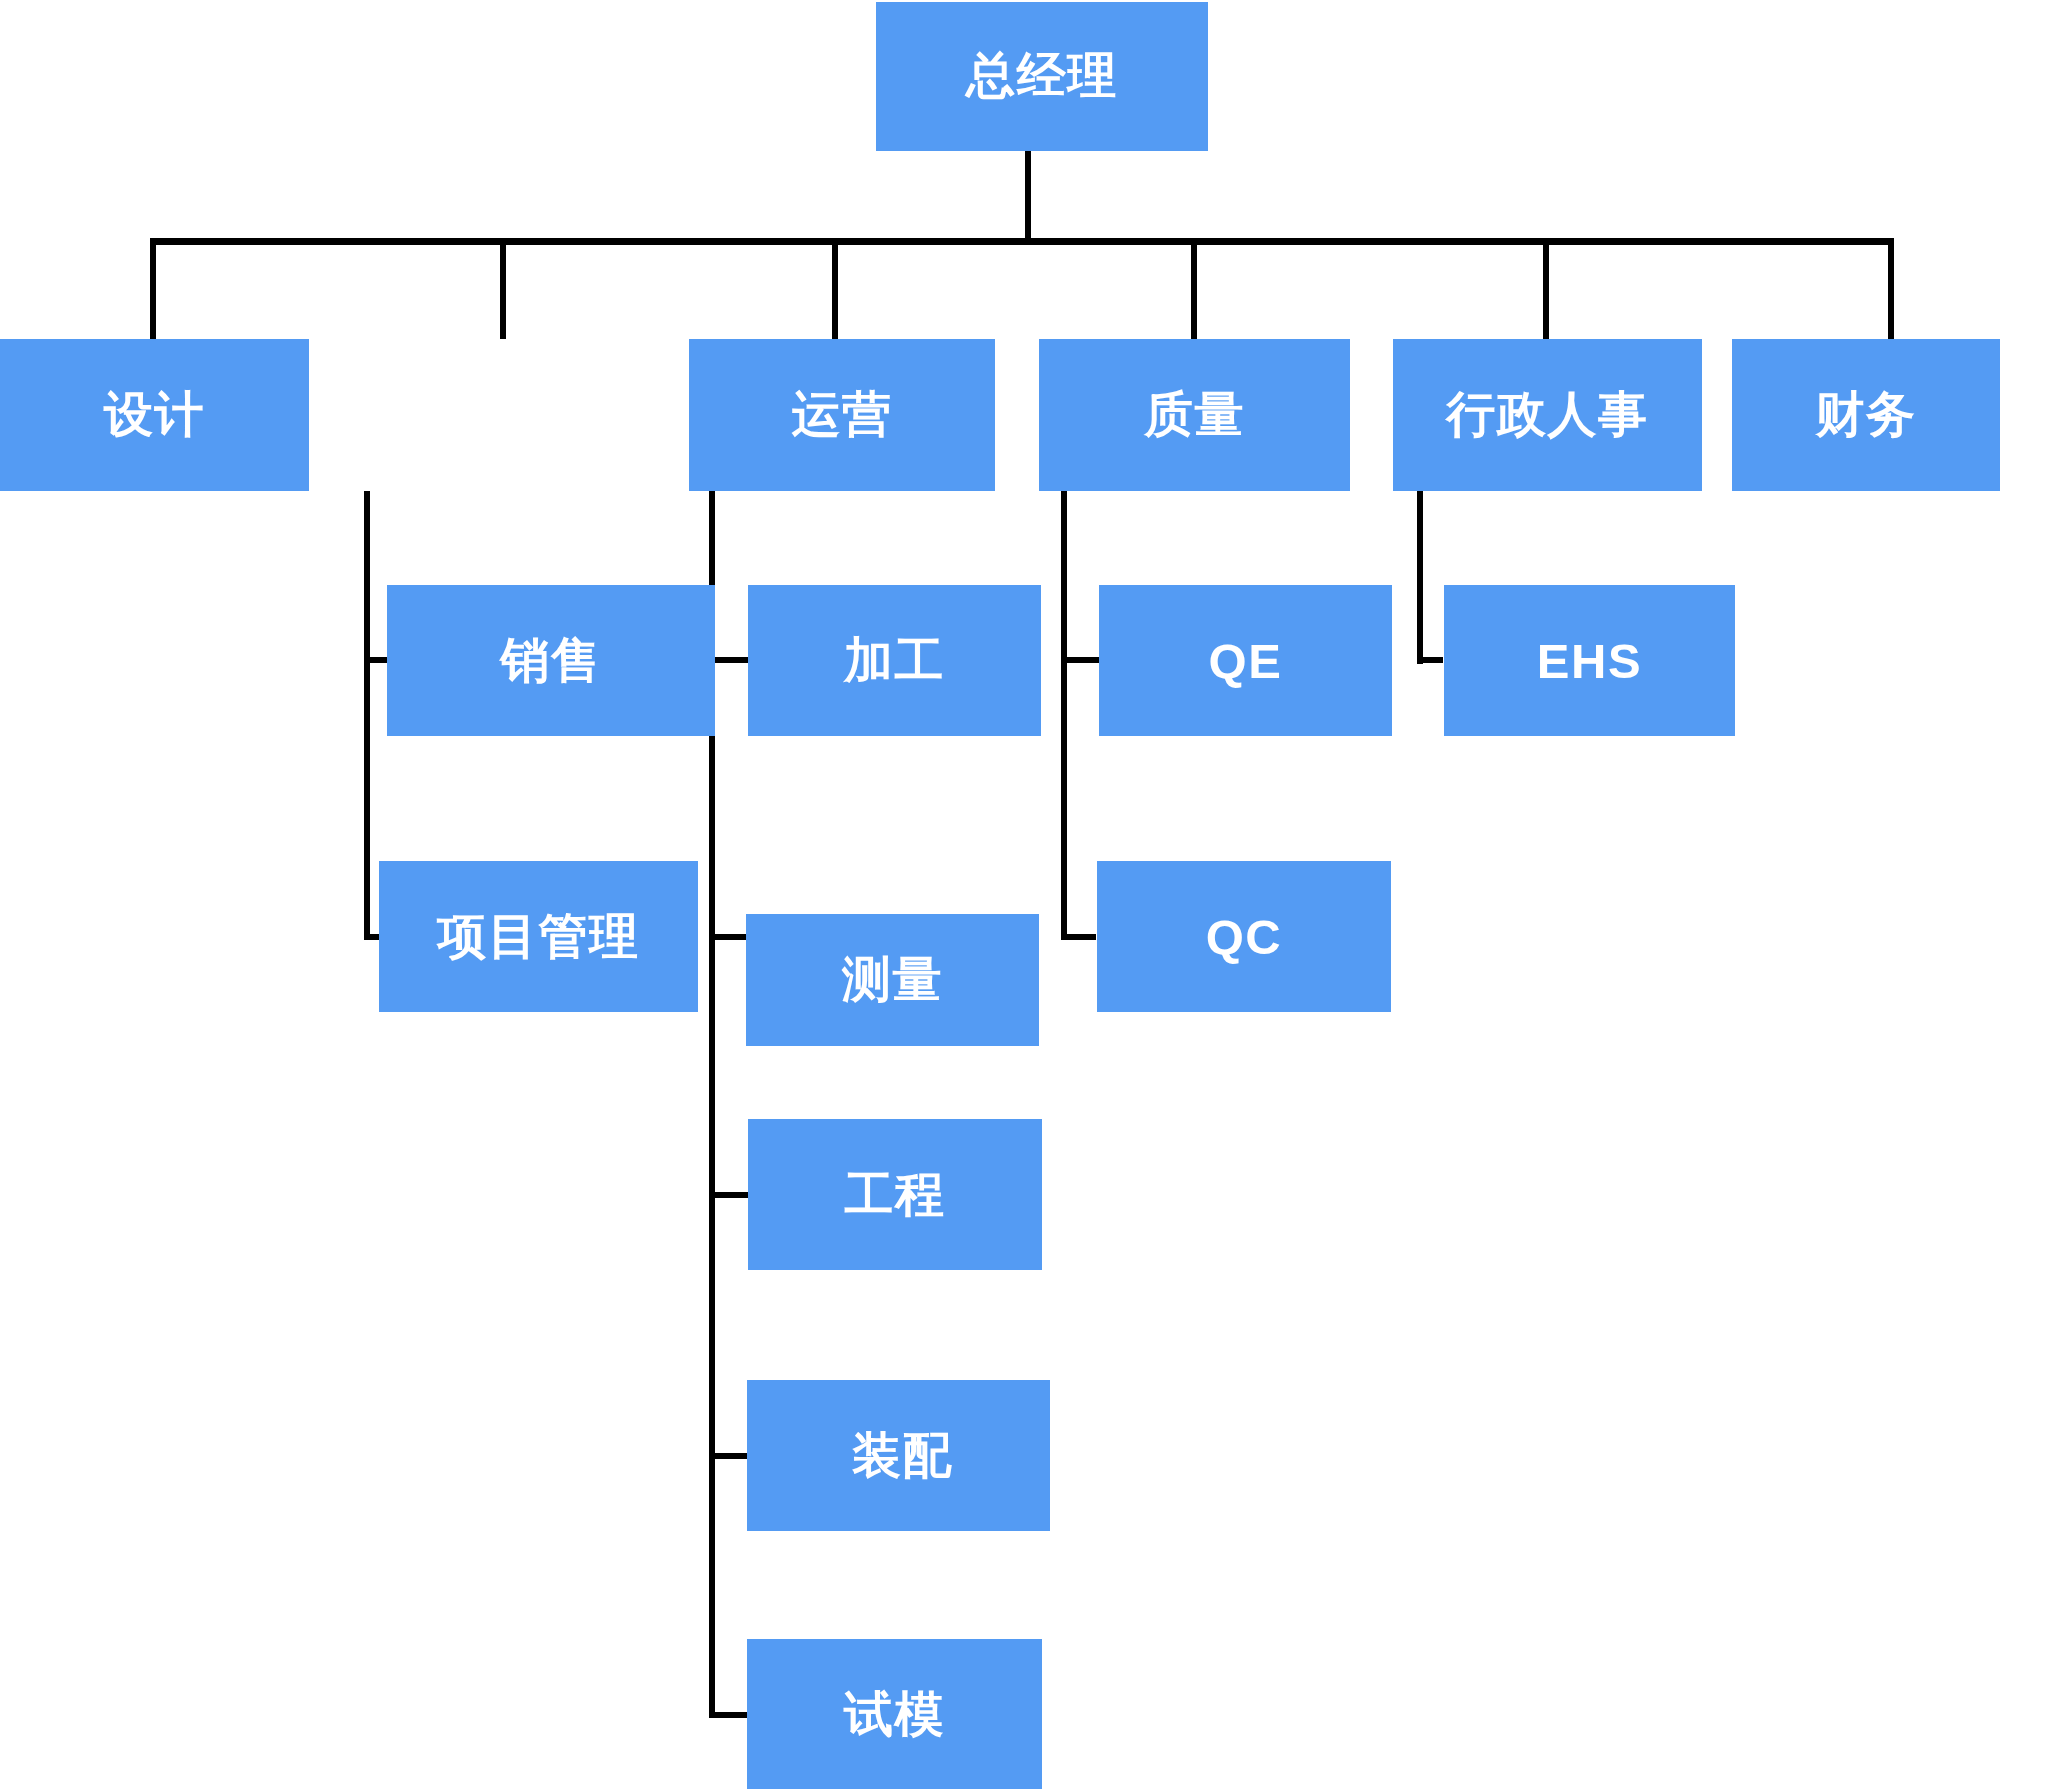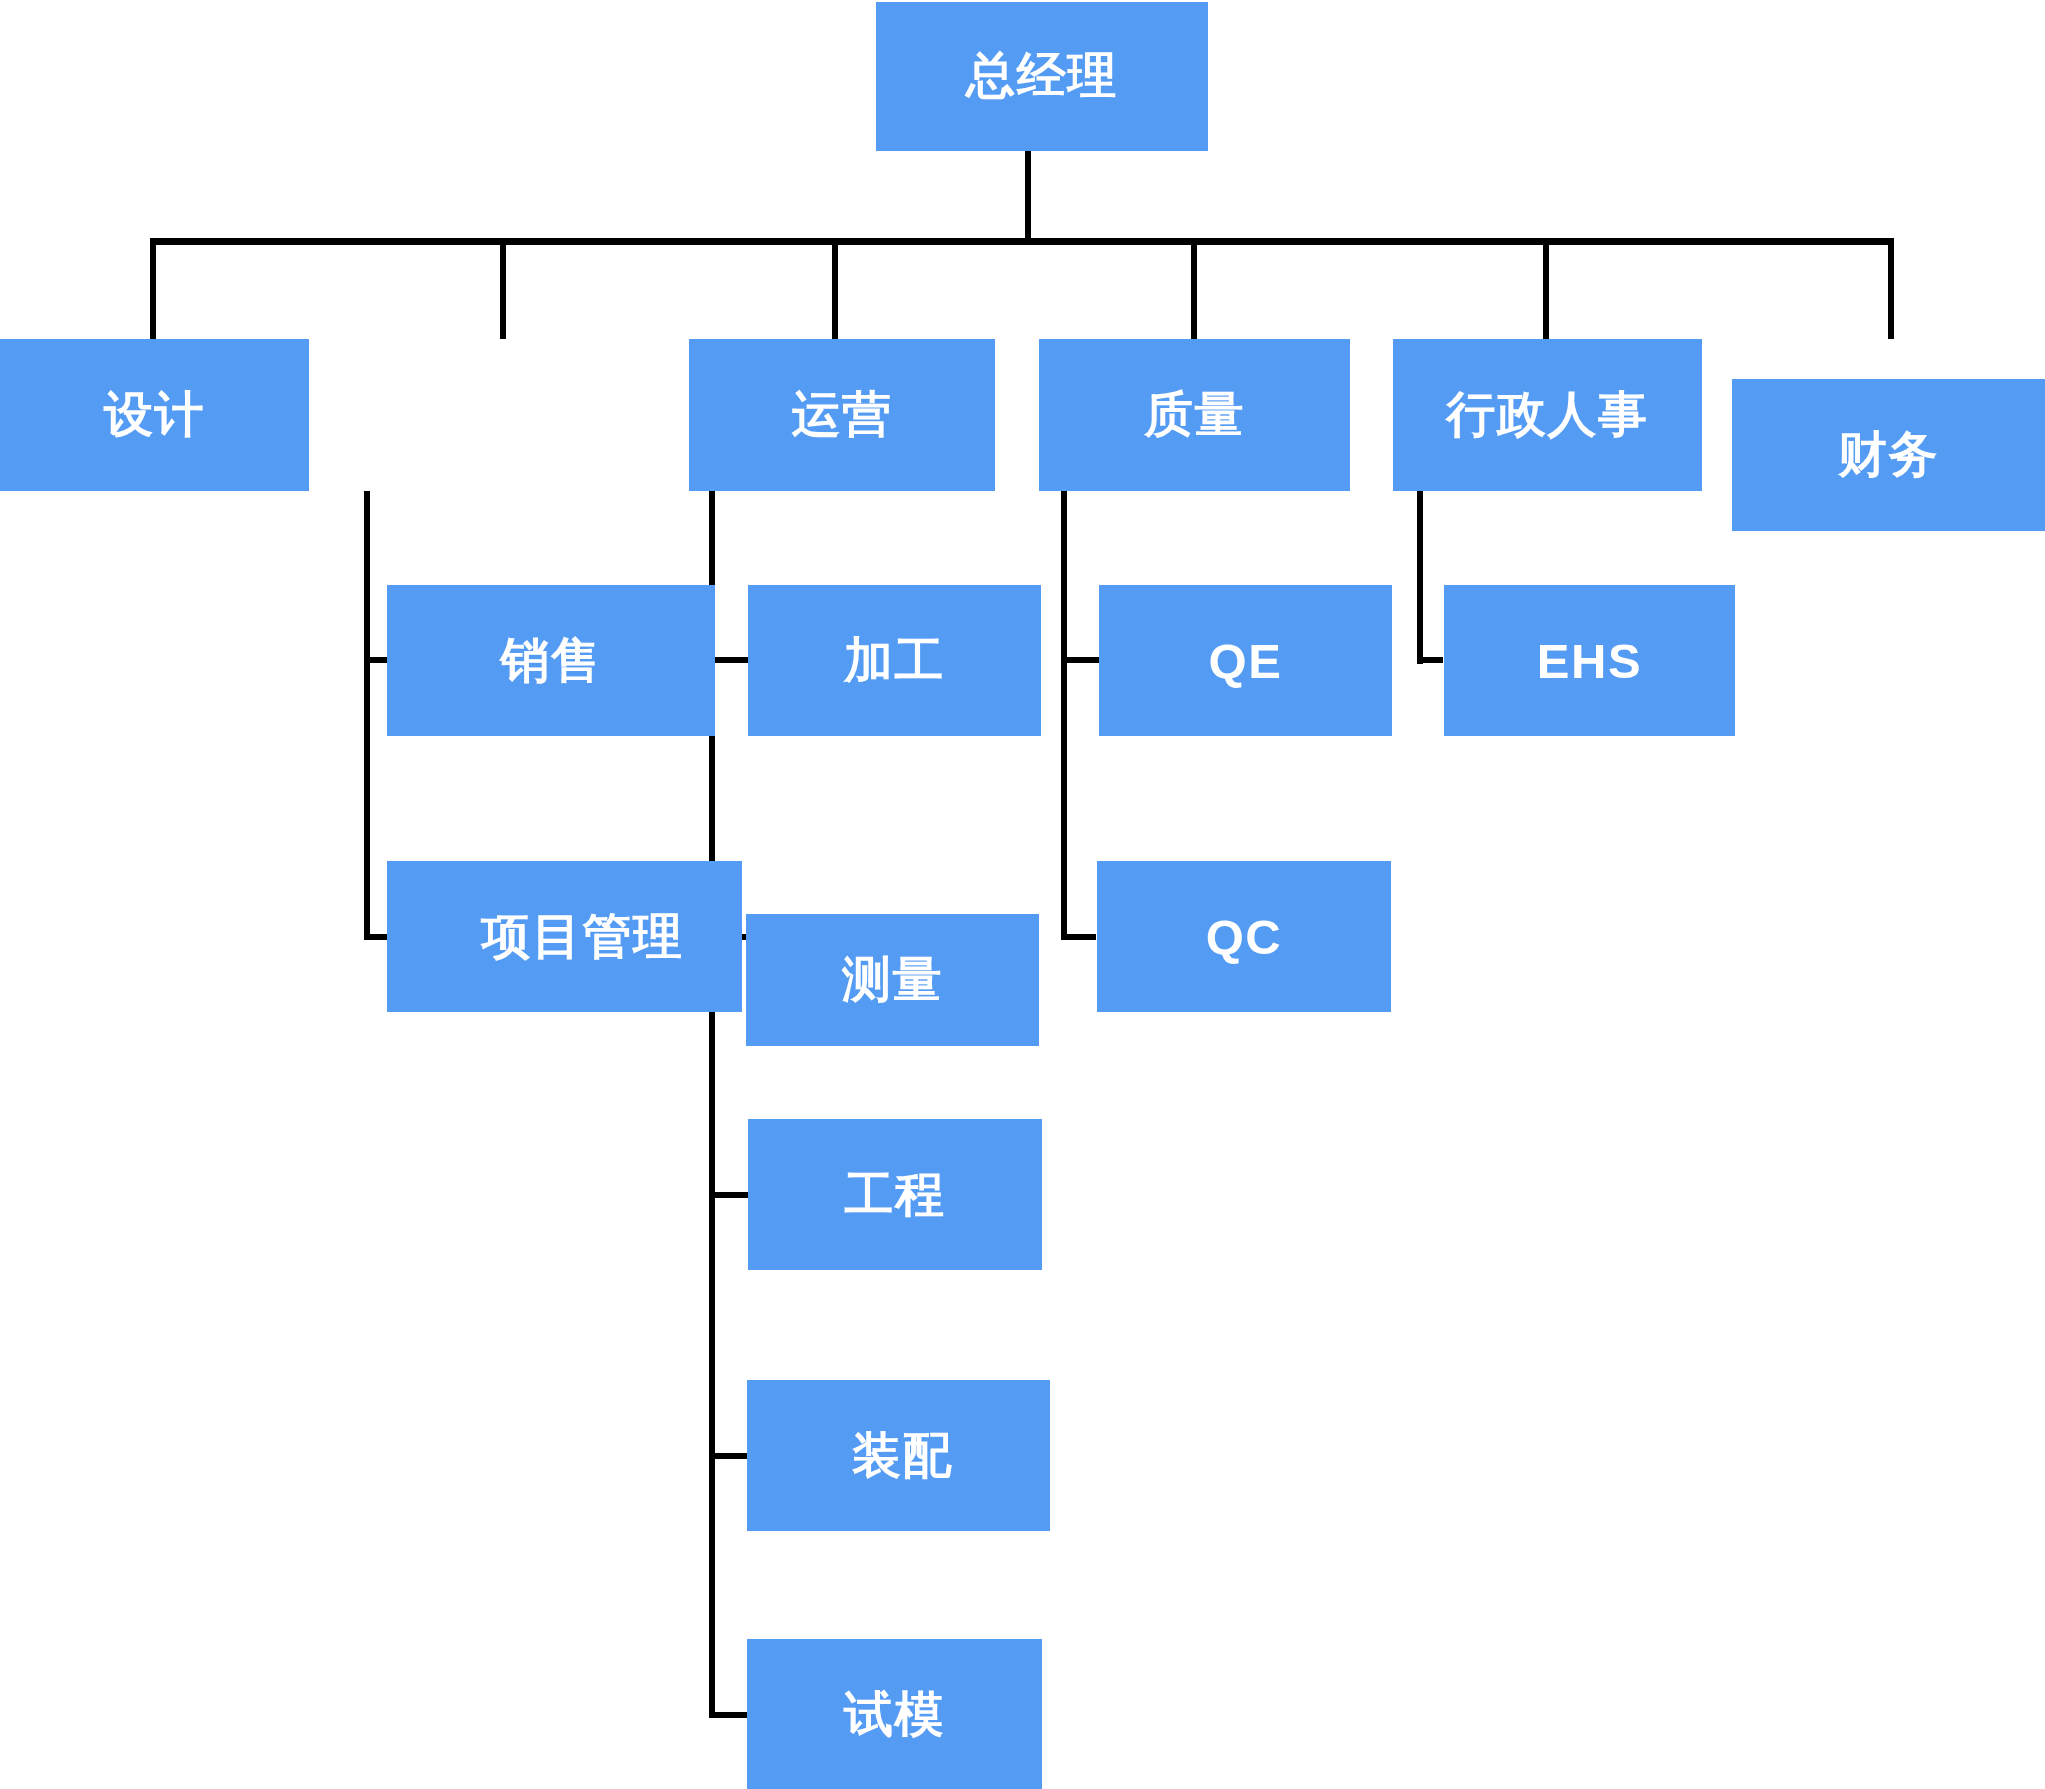--- a/index.html
+++ b/index.html
@@ -33,29 +33,29 @@
 
   
   #box-gm{left:876px;top:1.6px;width:332px;height:149px;}
 
   
   #box-design    {left:0px;   top:339px;width:309px;height:152px;}
   #box-business  {left:345px; top:339px;width:307px;height:152px;}
   #box-operations{left:689px; top:339px;width:306px;height:152px;}
   #box-quality   {left:1039px;top:339px;width:311px;height:152px;}
   #box-adminhr   {left:1393px;top:339px;width:309px;height:152px;}
-  #box-finance   {left:1732px;top:339px;width:313px;height:152px;margin-top:40px;}
+  #box-finance   {left:1732px;top:339px;width:268px;height:152px;}
 
   
   #box-sales      {left:387px; top:585px;width:328px;height:151px;}
   #box-machining  {left:748px; top:585px;width:293px;height:151px;justify-content:center;}
   #box-qe         {left:1099px;top:585px;width:293px;height:151px;}
   #box-ehs        {left:1444px;top:585px;width:291px;height:151px;}
   
-  #box-projectmgmt{left:387px; top:861px;width:319px;height:151px;padding-left:36px;}
+  #box-projectmgmt{left:379px; top:861px;width:319px;height:151px;}
   #box-measurement{left:746px; top:894px;width:293px;height:132px;margin-top:20px;}
   #box-qc         {left:1097px;top:861px;width:294px;height:151px;}
   
   #box-engineering{left:748px;top:1119px;width:294px;height:151px;}
   #box-assembly   {left:747px;top:1380px;width:295px;height:151px;padding-left:8px;}
   #box-moldtrial  {left:747px;top:1639px;width:295px;height:151px;}
 
   
   #ln-stem-gm      {left:1025px;top:151px;width:5.7px;height:88px;}
   #ln-bus          {left:150px;top:238px;width:1744px;height:7.4px;}

